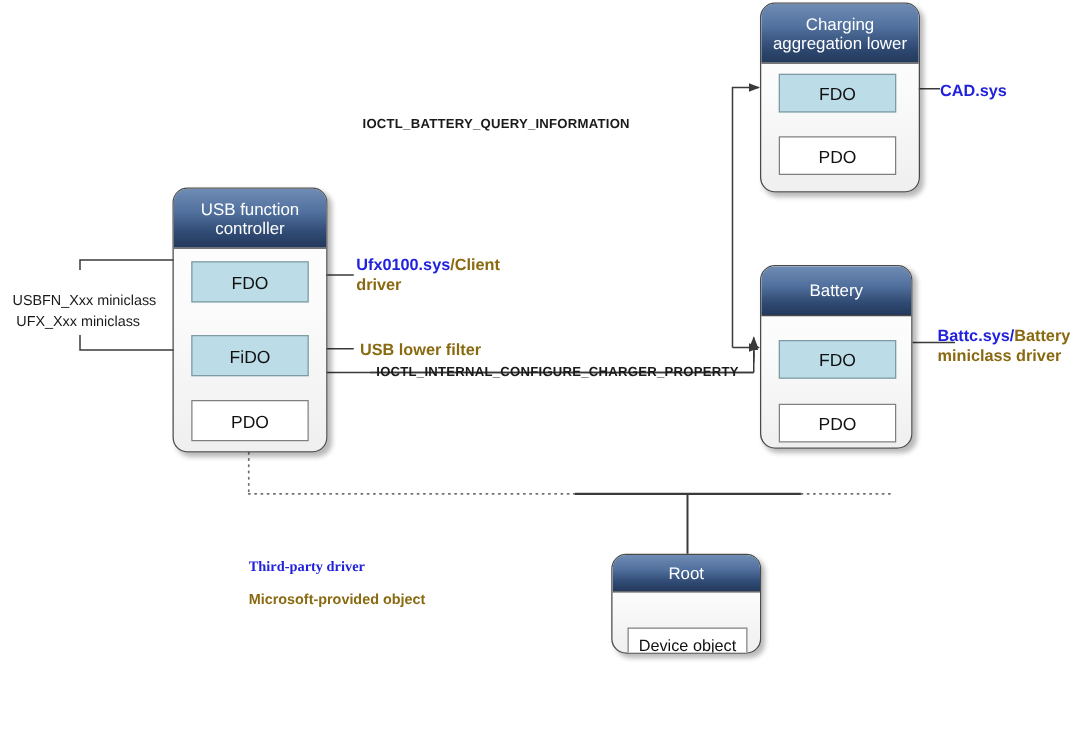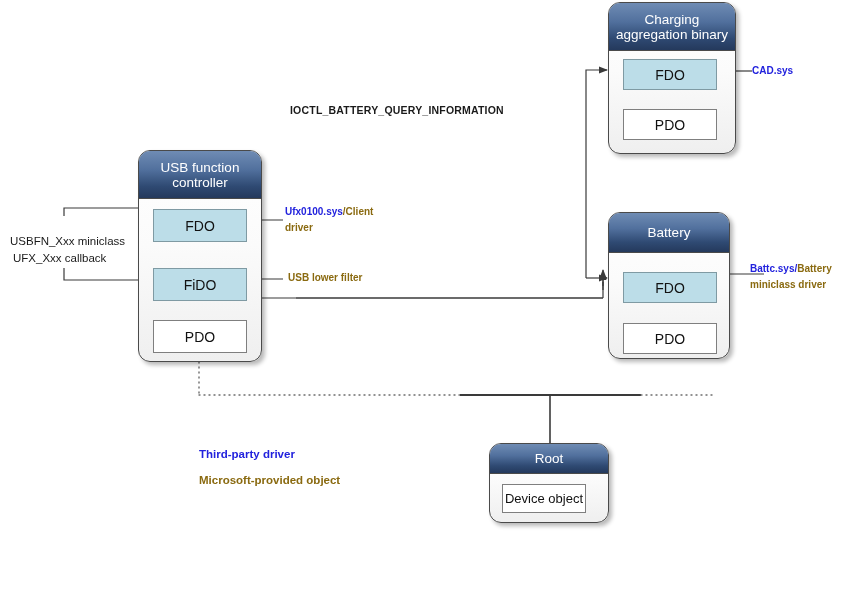--- a/index.html
+++ b/index.html
@@ -40,21 +40,21 @@
     position:absolute;
     border:1.2px solid #7f7f7f;
     box-sizing:border-box;
     display:flex;align-items:center;justify-content:center;
     font-size:14px;color:#111;
     background:#ffffff;
   }
   .obj.filled{background:#bcdde8;border-color:#7f9aa3;}
 
   
-  .lbl{position:absolute;font-size:10px;color:#262626;white-space:nowrap;}
+  .lbl{position:absolute;font-size:13px;color:#262626;white-space:nowrap;}
   .blue{color:#2222dd;font-weight:bold;}
   .gold{color:#8a6a10;font-weight:bold;}
   .ioctl{font-size:10.5px;color:#1a1a1a;font-weight:bold;letter-spacing:.2px;}
   .callback{font-size:11.5px;color:#1a1a1a;}
 
   .legend{position:absolute;font-size:11.5px;font-weight:bold;}
 </style>
 </head>
 <body>
 
@@ -113,21 +113,21 @@
       <div class="obj filled" style="left:14px;top:10px;width:94px;height:33px;">FDO</div>
       <div class="obj filled" style="left:14px;top:69px;width:94px;height:33px;">FiDO</div>
       <div class="obj" style="left:14px;top:121px;width:94px;height:33px;">PDO</div>
     </div>
   </div>
 
   <div class="node" style="left:608px;top:2px;width:128px;height:152px;">
     <div class="node-head tall">
       <span>
         <span>Charging</span><br>
-        <span>aggregation binary</span>
+        <span>aggregation lower</span>
       </span>
     </div>
     <div class="node-body">
       <div class="obj filled" style="left:14px;top:8px;width:94px;height:31px;">FDO</div>
       <div class="obj" style="left:14px;top:58px;width:94px;height:31px;">PDO</div>
     </div>
   </div>
 
   <div class="node" style="left:608px;top:212px;width:122px;height:147px;">
     <div class="node-head">
@@ -137,40 +137,41 @@
       <div class="obj filled" style="left:14px;top:19px;width:94px;height:31px;">FDO</div>
       <div class="obj" style="left:14px;top:70px;width:94px;height:31px;">PDO</div>
     </div>
   </div>
 
   <div class="node" style="left:489px;top:443px;width:120px;height:80px;">
     <div class="node-head" style="height:30px;">
       <span>Root</span>
     </div>
     <div class="node-body">
-      <div class="obj" style="left:12px;top:10px;width:84px;height:29px;font-size:13px;">Device object</div>
+      <div class="obj" style="left:12px;top:28px;width:96px;height:29px;font-size:13px;">Device object</div>
     </div>
   </div>
 
-  <div class="lbl ioctl" style="left:290px;top:93px;margin-top:11px;">IOCTL_BATTERY_QUERY_INFORMATION</div>
+  <div class="lbl ioctl" style="left:290px;top:93px;">IOCTL_BATTERY_QUERY_INFORMATION</div>
 
+  <div class="lbl ioctl" style="left:301px;top:292px;">IOCTL_INTERNAL_CONFIGURE_CHARGER_PROPERTY</div>
 
   <div class="lbl callback" style="left:10px;top:235px;">USBFN_Xxx miniclass</div>
-  <div class="lbl callback" style="left:13px;top:252px;">UFX_Xxx callback</div>
+  <div class="lbl callback" style="left:13px;top:252px;">UFX_Xxx miniclass</div>
 
   <div class="lbl" style="left:285px;top:204px;line-height:16px;">
     <span class="blue">Ufx0100.sys</span><span class="gold">/Client</span><br>
     <span class="gold">driver</span>
   </div>
 
   <div class="lbl gold" style="left:288px;top:272px;">USB lower filter</div>
 
   <div class="lbl blue" style="left:752px;top:65px;">CAD.sys</div>
 
   <div class="lbl" style="left:750px;top:261px;line-height:16px;">
     <span class="blue">Battc.sys/</span><span class="gold">Battery</span><br>
     <span class="gold">miniclass driver</span>
   </div>
 
-  <div class="legend blue" style="left:199px;top:448px;">Third-party driver</div>
+  <div class="legend blue" style="left:199px;top:448px;font-family:Liberation Serif, serif;">Third-party driver</div>
   <div class="legend gold" style="left:199px;top:474px;">Microsoft-provided object</div>
 
 </div>
 
 </body></html>

